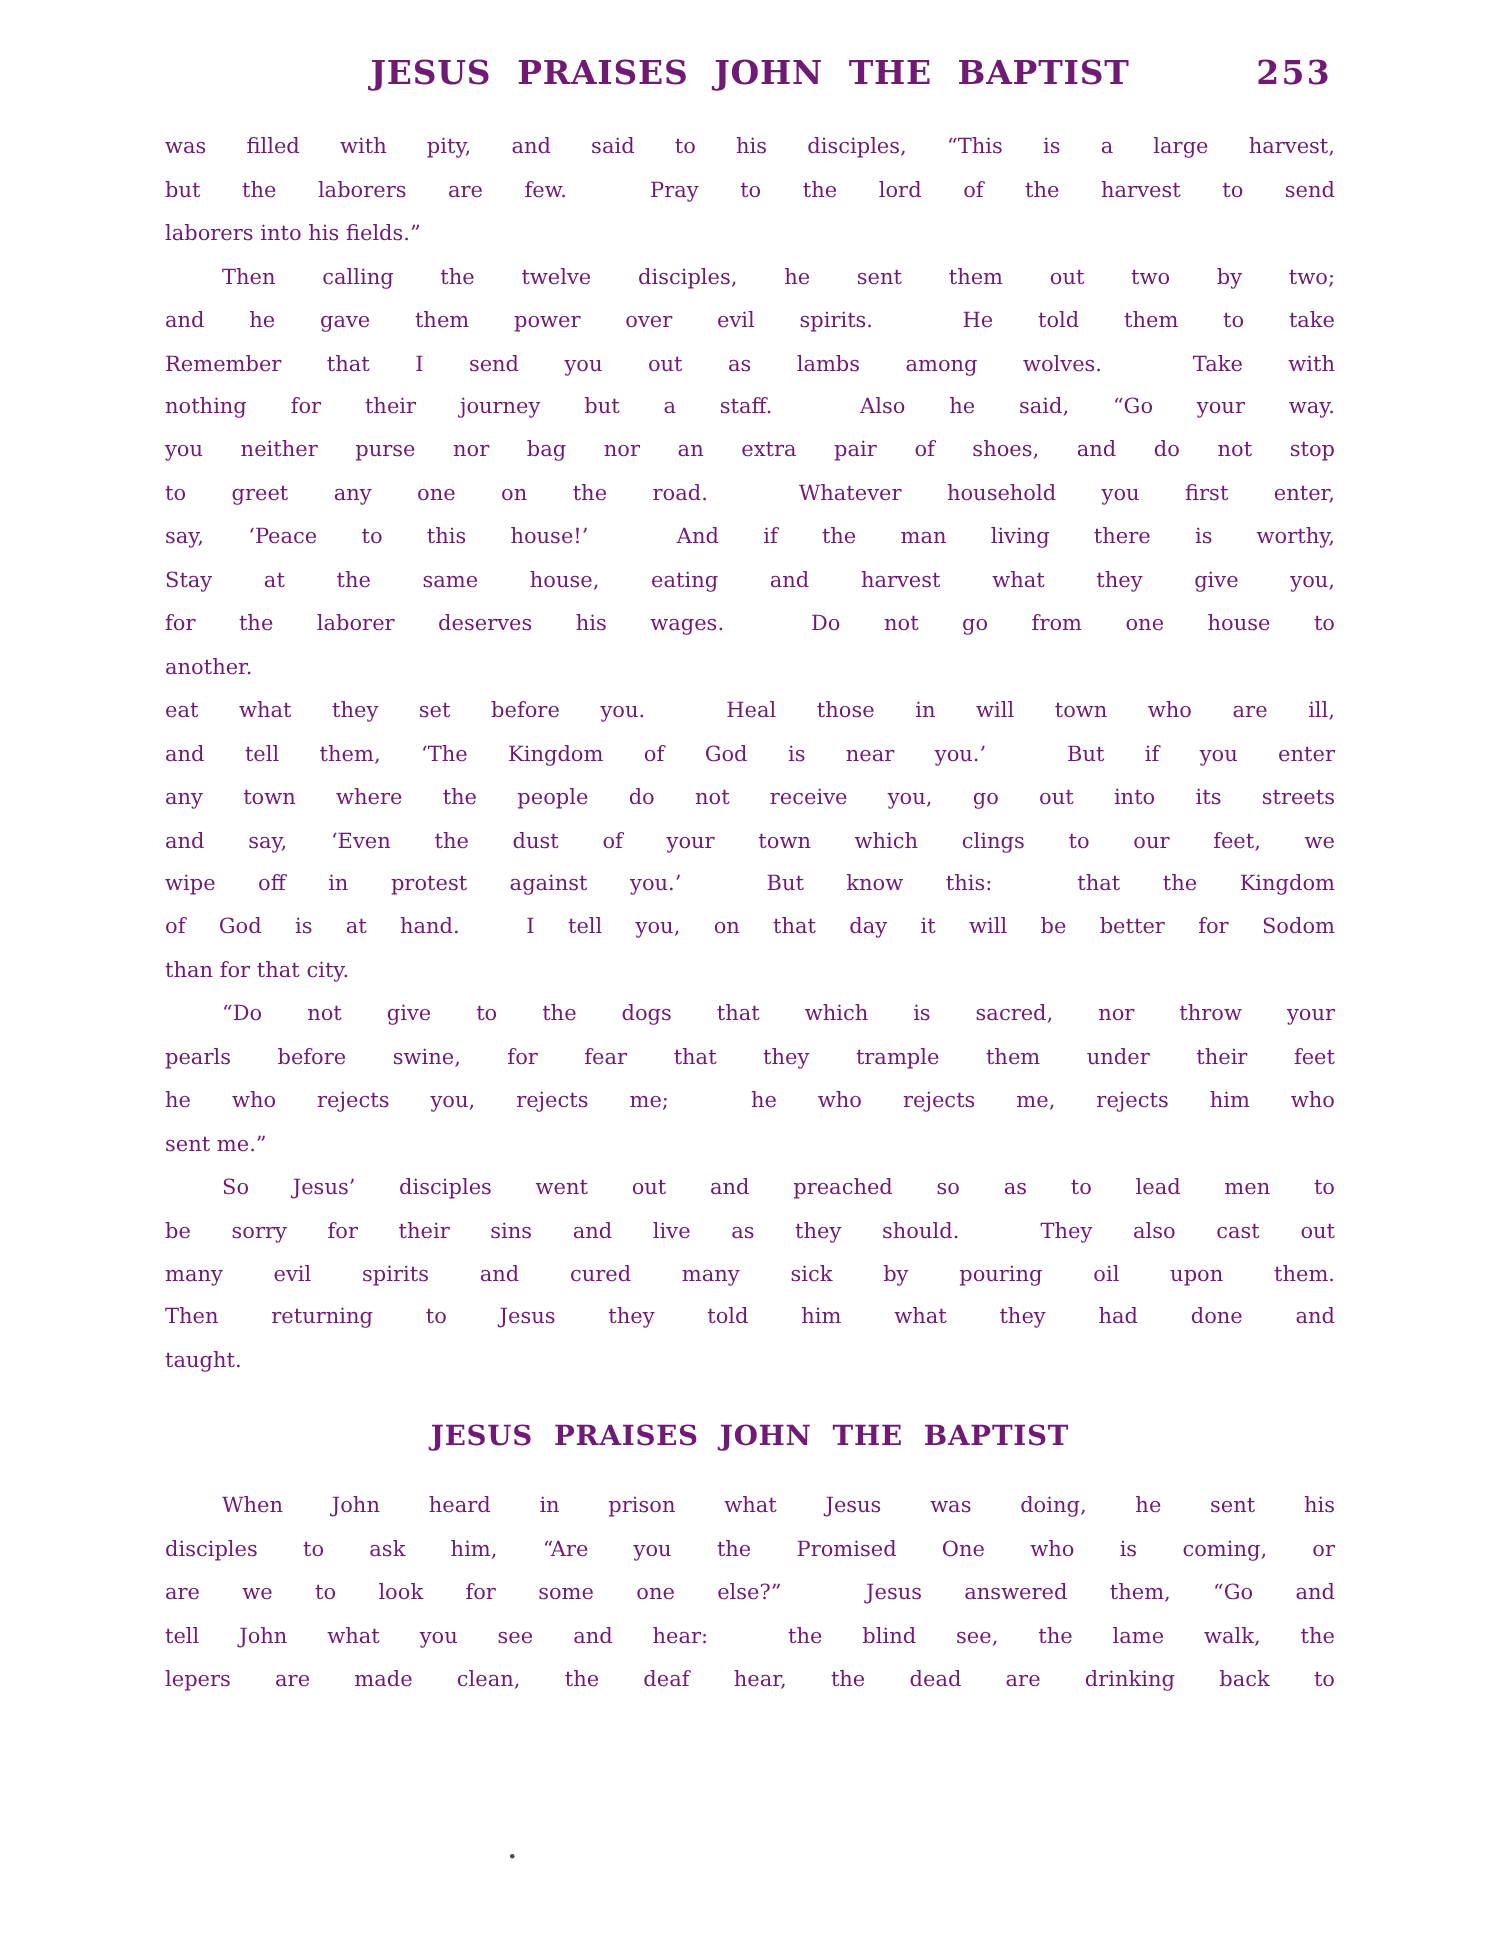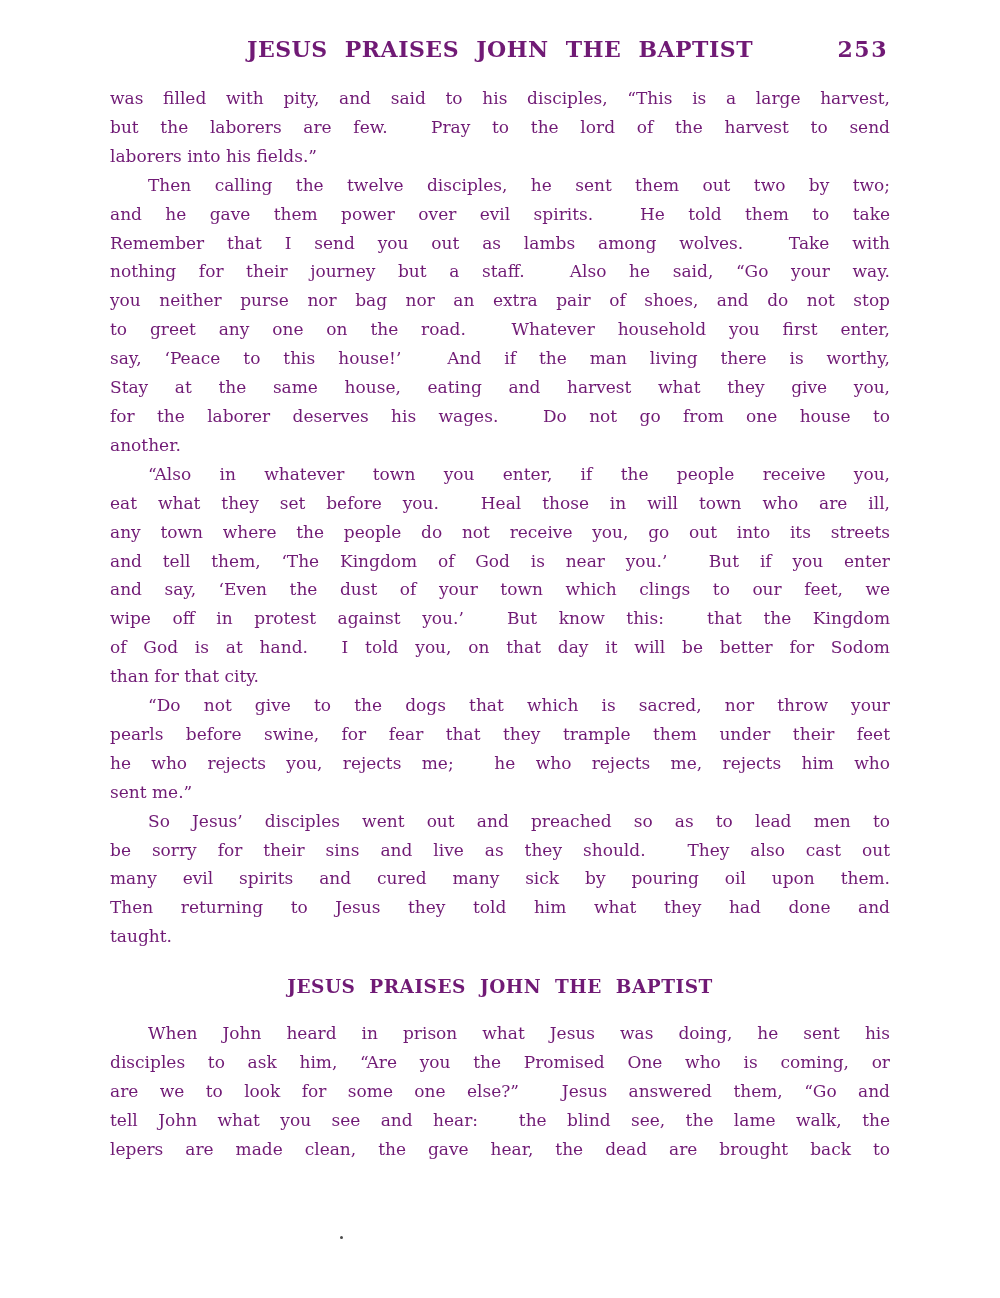--- a/index.html
+++ b/index.html
@@ -37,21 +37,21 @@
     word-spacing: normal;
   }
   .content {
     position: absolute;
     left: 110px;
     top: 84px;
     width: 780px;
   }
   .paragraph { margin: 0; }
   .line {
-    font-size: 17px;
+    font-size: 14px;
     line-height: 28.9px;
     white-space: pre-wrap;
     text-align: justify;
     text-align-last: justify;
   }
   .line.last-left { text-align-last: left; }
   .line.indent { text-indent: 38px; }
   .section-heading {
     margin-top: 24px;
     margin-bottom: 20px;
@@ -93,27 +93,26 @@
         <div class="line">Remember that I send you out as lambs among wolves.  Take with</div>
         <div class="line">nothing for their journey but a staff.  Also he said, “Go your way.</div>
         <div class="line">you neither purse nor bag nor an extra pair of shoes, and do not stop</div>
         <div class="line">to greet any one on the road.  Whatever household you first enter,</div>
         <div class="line">say, ‘Peace to this house!’  And if the man living there is worthy,</div>
         <div class="line">Stay at the same house, eating and harvest what they give you,</div>
         <div class="line">for the laborer deserves his wages.  Do not go from one house to</div>
         <div class="line last-left">another.</div>
       </div>
       <div class="paragraph">
-        <div class="line indent">“Also in whatever town you enter, if the people receive you,</div>
         <div class="line">eat what they set before you.  Heal those in will town who are ill,</div>
+        <div class="line">and tell them, ‘The Kingdom of God is near you.’  But if you enter</div>
         <div class="line">any town where the people do not receive you, go out into its streets</div>
-        <div class="line">and tell them, ‘The Kingdom of God is near you.’  But if you enter</div>
         <div class="line">and say, ‘Even the dust of your town which clings to our feet, we</div>
         <div class="line">wipe off in protest against you.’  But know this:  that the Kingdom</div>
-        <div class="line">of God is at hand.  I told you, on that day it will be better for Sodom</div>
+        <div class="line">of God is at hand.  I tell you, on that day it will be better for Sodom</div>
         <div class="line last-left">than for that city.</div>
       </div>
       <div class="paragraph">
         <div class="line indent">“Do not give to the dogs that which is sacred, nor throw your</div>
         <div class="line">pearls before swine, for fear that they trample them under their feet</div>
         <div class="line">he who rejects you, rejects me;  he who rejects me, rejects him who</div>
         <div class="line last-left">sent me.”</div>
       </div>
       <div class="paragraph">
         <div class="line indent">So Jesus’ disciples went out and preached so as to lead men to</div>
@@ -121,18 +120,18 @@
         <div class="line">many evil spirits and cured many sick by pouring oil upon them.</div>
         <div class="line">Then returning to Jesus they told him what they had done and</div>
         <div class="line last-left">taught.</div>
       </div>
       <div class="section-heading">JESUS PRAISES JOHN THE BAPTIST</div>
       <div class="paragraph">
         <div class="line indent">When John heard in prison what Jesus was doing, he sent his</div>
         <div class="line">disciples to ask him, “Are you the Promised One who is coming, or</div>
         <div class="line">are we to look for some one else?”  Jesus answered them, “Go and</div>
         <div class="line">tell John what you see and hear:  the blind see, the lame walk, the</div>
-        <div class="line">lepers are made clean, the gave hear, the dead are brought back to</div>
+        <div class="line">lepers are made clean, the deaf hear, the dead are drinking back to</div>
       </div>
     </div>
 
   <div class="print-dot"></div>
 </div>
 
 </body></html>

